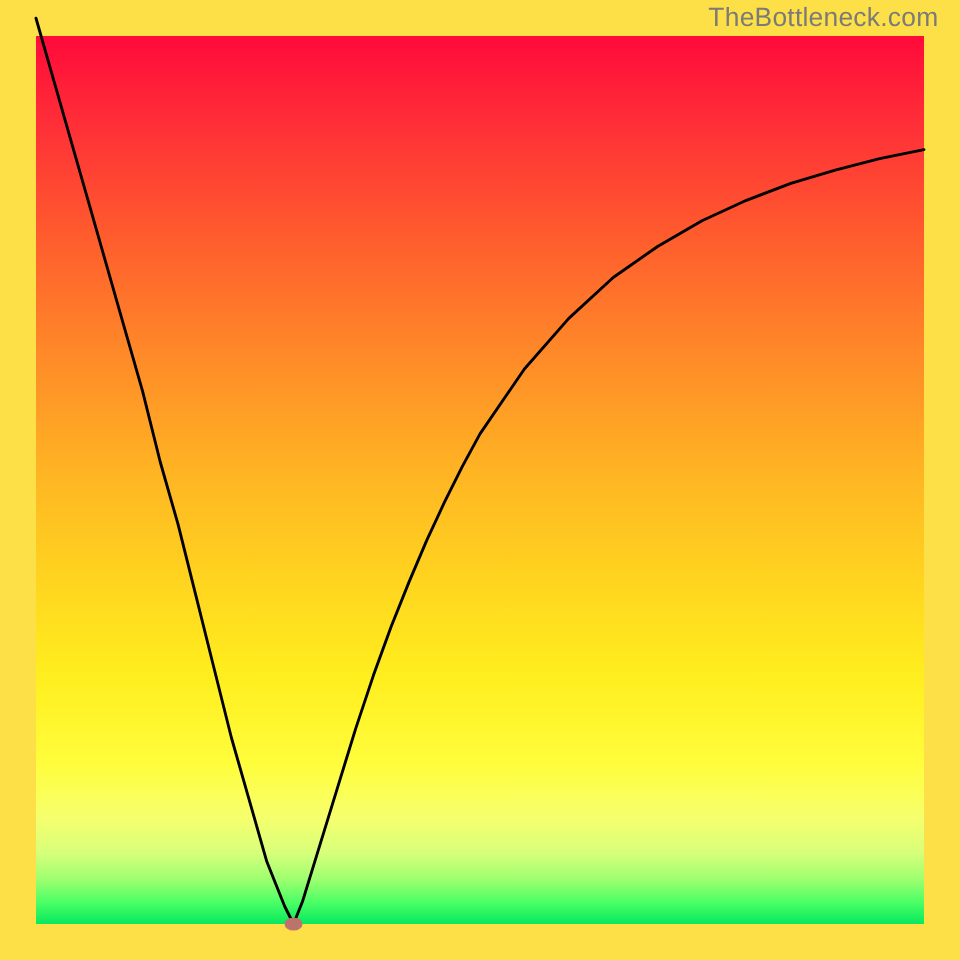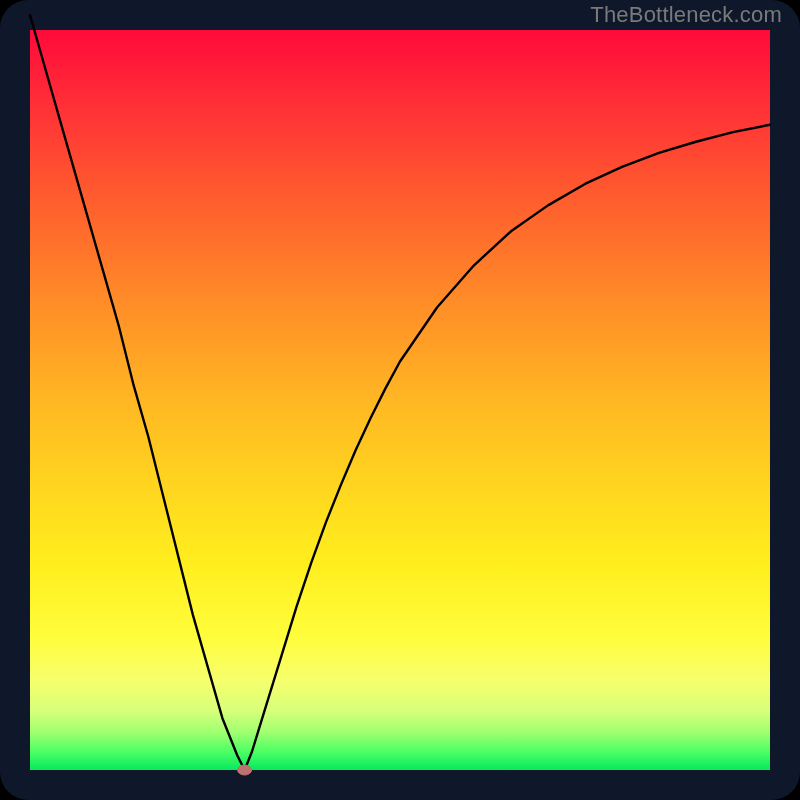--- a/index.html
+++ b/index.html
@@ -8,22 +8,21 @@
     width: 800px;
     height: 800px;
     overflow: hidden;
     background: #000;
     font-family: Arial, Helvetica, sans-serif;
   }
   .outer {
     position: relative;
     width: 800px;
     height: 800px;
-    background: #0f172a;
-    border-radius: 28px;
+    background: #fde047;
   }
   .watermark {
     position: absolute;
     top: 2px;
     right: 18px;
     color: #7a7a7a;
     font-size: 22px;
     font-weight: 500;
     letter-spacing: 0.2px;
     z-index: 5;

